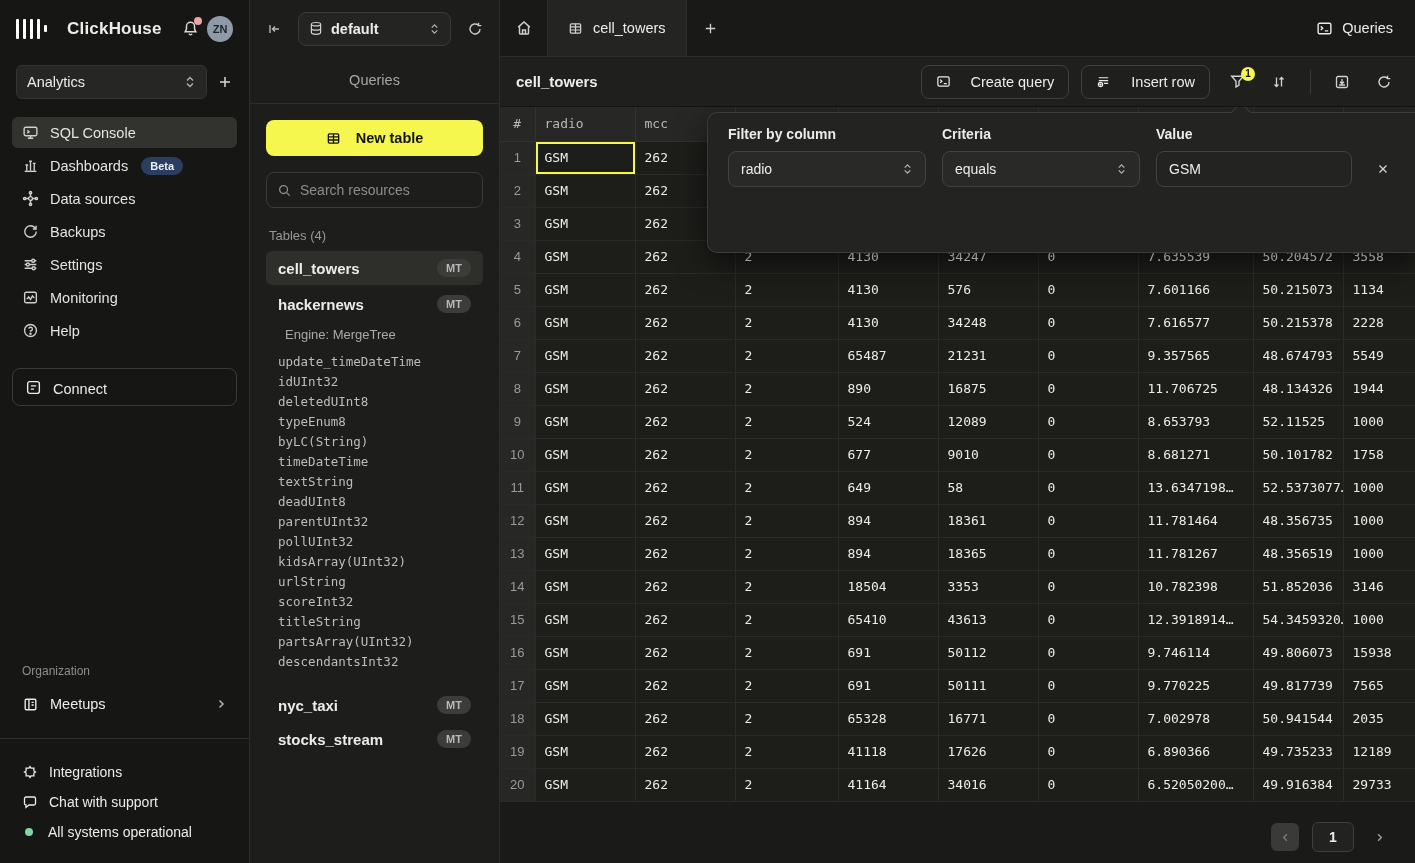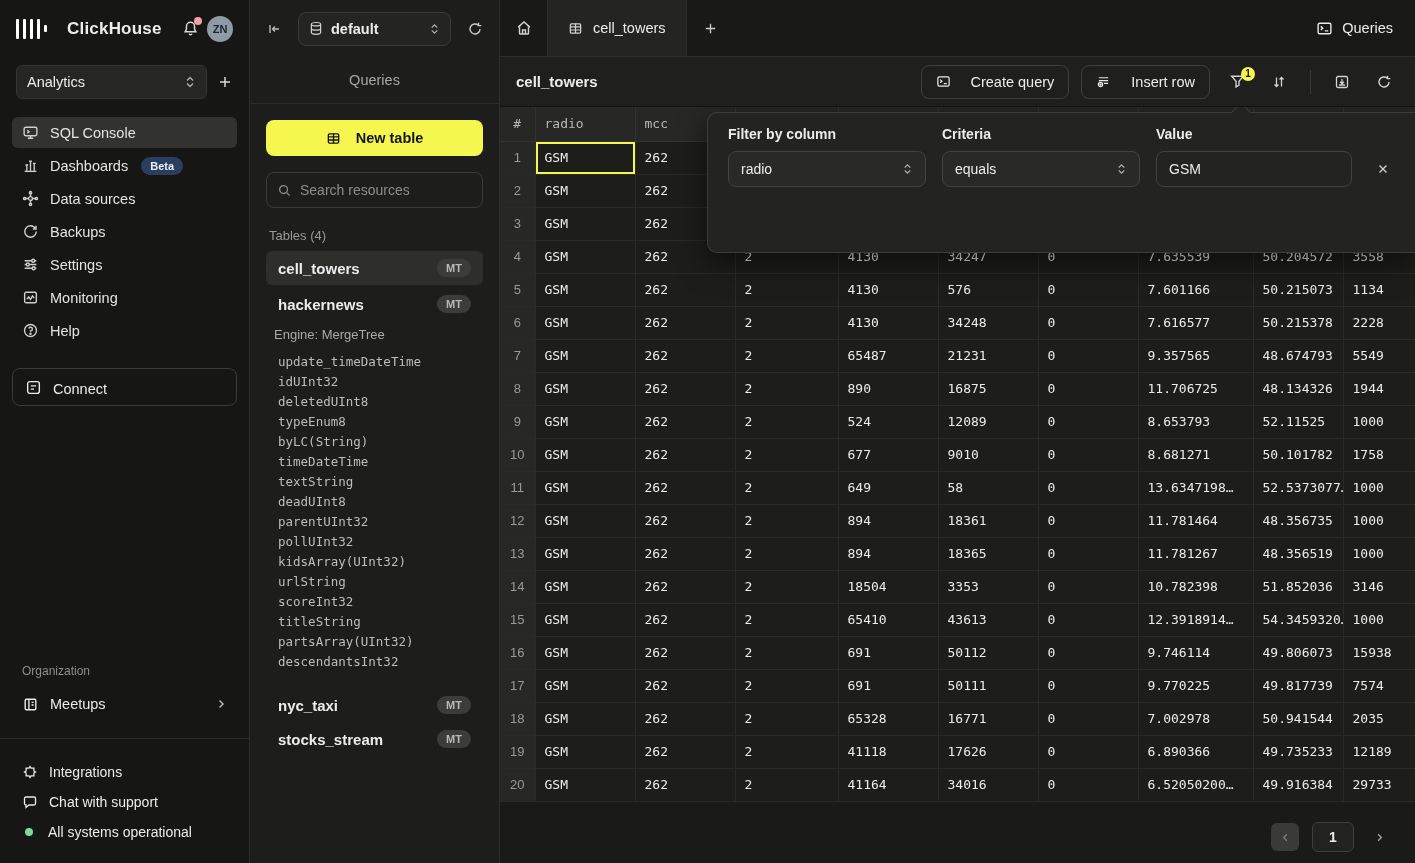--- a/index.html
+++ b/index.html
@@ -67,21 +67,21 @@
   .new-table{height:36px;width:100%;background:var(--accent);color:#141414;border:none;border-radius:8px;font-size:14.5px;font-weight:600;display:flex;align-items:center;justify-content:center;gap:15px;cursor:pointer;font-family:inherit}
   .search{margin-top:16px;height:36px;border:1px solid #3a3a38;border-radius:8px;display:flex;align-items:center;gap:8px;padding:0 10px;color:#8d8d8a}
   .search input{flex:1;background:transparent;border:none;outline:none;color:#e0e0dd;font-size:14px;font-family:inherit}
   .search input::placeholder{color:#8d8d8a}
   .sect-label{margin:20px 3px 8px;font-size:13px;color:#98
  98 95;color:#989895}
   .tbl-item{height:34px;display:flex;align-items:center;gap:8px;padding:0 12px;border-radius:6px;cursor:pointer}
   .tbl-item.active{background:#2e2e2b}
   .tbl-item .nm{flex:1;font-size:15px;font-weight:600}
   .badge-mt{background:#3c3c3a;color:#b9b9b6;font-size:11px;font-weight:600;padding:3px 9px;border-radius:10px}
-  .engine-line{margin:6px 8px 0;font-size:13px;color:#a9a9a6}
+  .engine-line{margin:6px 19px 0;font-size:13px;color:#a9a9a6}
   .schema{margin:10px 12px 16px;font-family:var(--mono);font-size:12.5px;color:#bdbdb9}
   .schema .srow{display:flex;justify-content:flex-start;line-height:20px}
 
   
   .main{flex:1;display:flex;flex-direction:column;background:var(--bg-main);min-width:0}
   .m-tabbar{height:57px;flex:none;background:var(--bg-tabbar);border-bottom:1px solid var(--border);display:flex;align-items:stretch}
   .home-tab{width:48px;display:flex;align-items:center;justify-content:center;border-right:1px solid var(--border);color:#cfcfcc;cursor:pointer}
   .m-tab{display:flex;align-items:center;gap:10px;padding:0 20px;background:var(--bg-activetab);border-right:1px solid var(--border);font-size:14.5px;cursor:pointer}
   .tab-plus{width:48px;display:flex;align-items:center;justify-content:center;color:#cfcfcc;font-size:19px;cursor:pointer}
   .m-tabbar .spacer{flex:1}
@@ -747,21 +747,21 @@
             <tr>
               <td class="c-num">17</td>
               <td>GSM</td>
               <td>262</td>
               <td>2</td>
               <td>691</td>
               <td>50111</td>
               <td>0</td>
               <td>9.770225</td>
               <td>49.817739</td>
-              <td>7574</td>
+              <td>7565</td>
             </tr>
             <tr>
               <td class="c-num">18</td>
               <td>GSM</td>
               <td>262</td>
               <td>2</td>
               <td>65328</td>
               <td>16771</td>
               <td>0</td>
               <td>7.002978</td>

